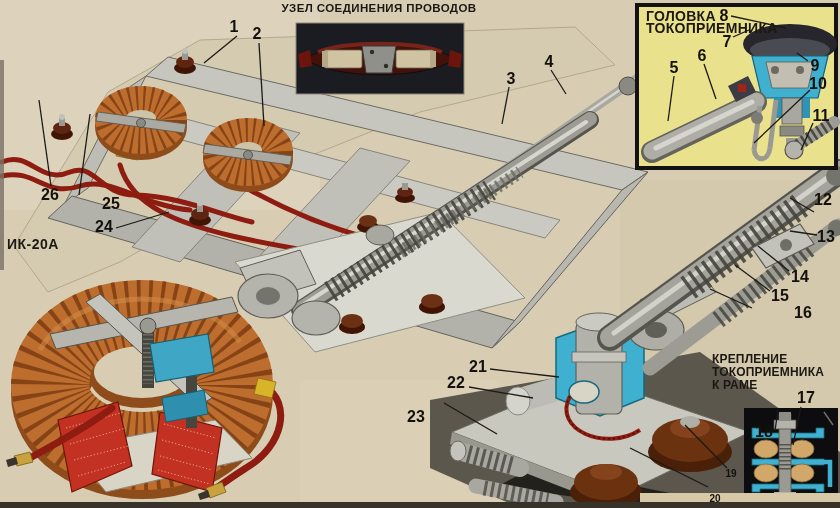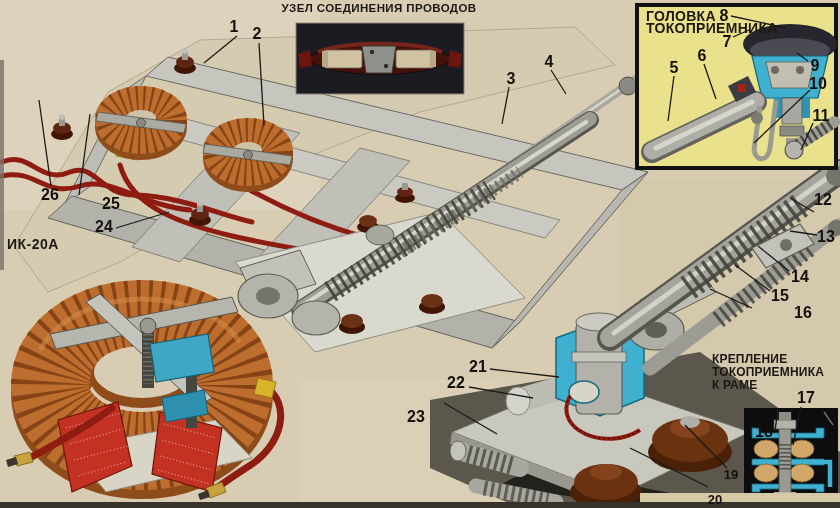--- a/index.html
+++ b/index.html
@@ -7,21 +7,21 @@
   body { font-family:"Liberation Sans", sans-serif; background:#b8ad93; }
   .poster { position:relative; width:840px; height:508px; background:#d8cdb3; overflow:hidden; }
   .art { position:absolute; left:0; top:0; }
   .lbl { position:absolute; color:#1b1712; font-weight:700; white-space:nowrap; }
   .title-label { font-size:11.5px; letter-spacing:0.4px; transform:translateX(-50%); }
   .head-label { font-size:14px; line-height:12px; letter-spacing:0.3px; }
   .reactor-label { font-size:14px; line-height:17px; letter-spacing:0.5px; }
   .collector-label { font-size:13px; letter-spacing:0.6px; }
   .mount-label { font-size:12px; line-height:13px; text-align:left; letter-spacing:0.2px; transform:translateX(-50%); }
   .num { position:absolute; transform:translate(-50%,-50%); color:#14110c; font-weight:700; font-size:16px; line-height:1; }
-  .num.sm { font-size:13px; }
+  .num.sm { font-size:10px; }
 </style>
 </head>
 <body>
 
 <div class="poster">
 
 <svg class="art" width="840" height="508" viewBox="0 0 840 508" xmlns="http://www.w3.org/2000/svg">
 
   <g>
     <rect x="0" y="0" width="840" height="508" fill="#d8cdb3"></rect>

